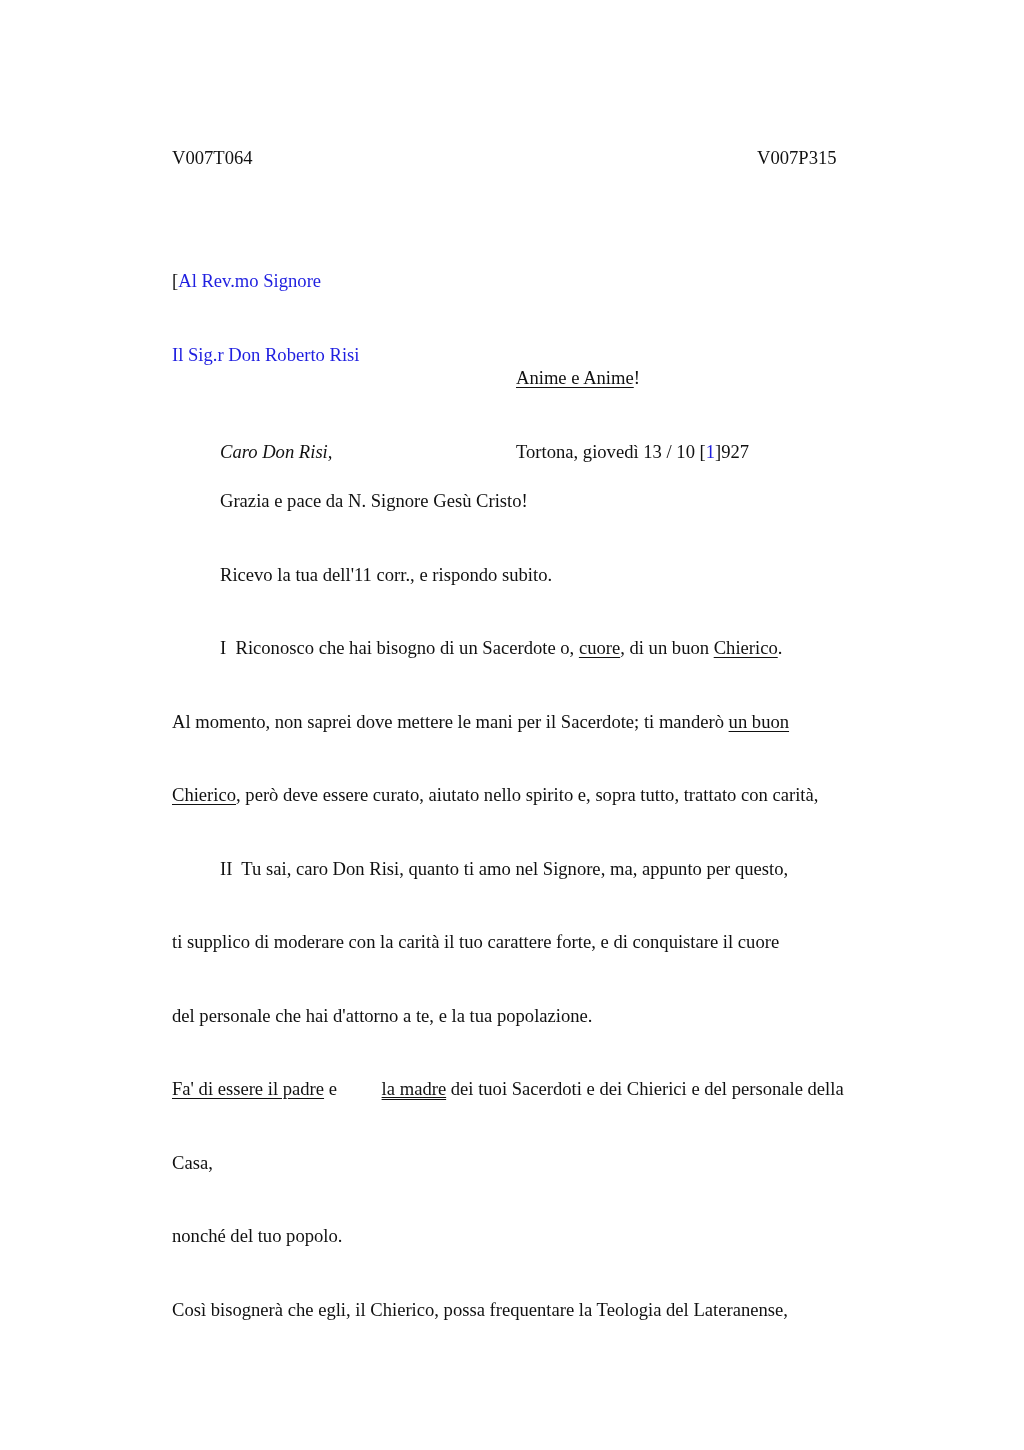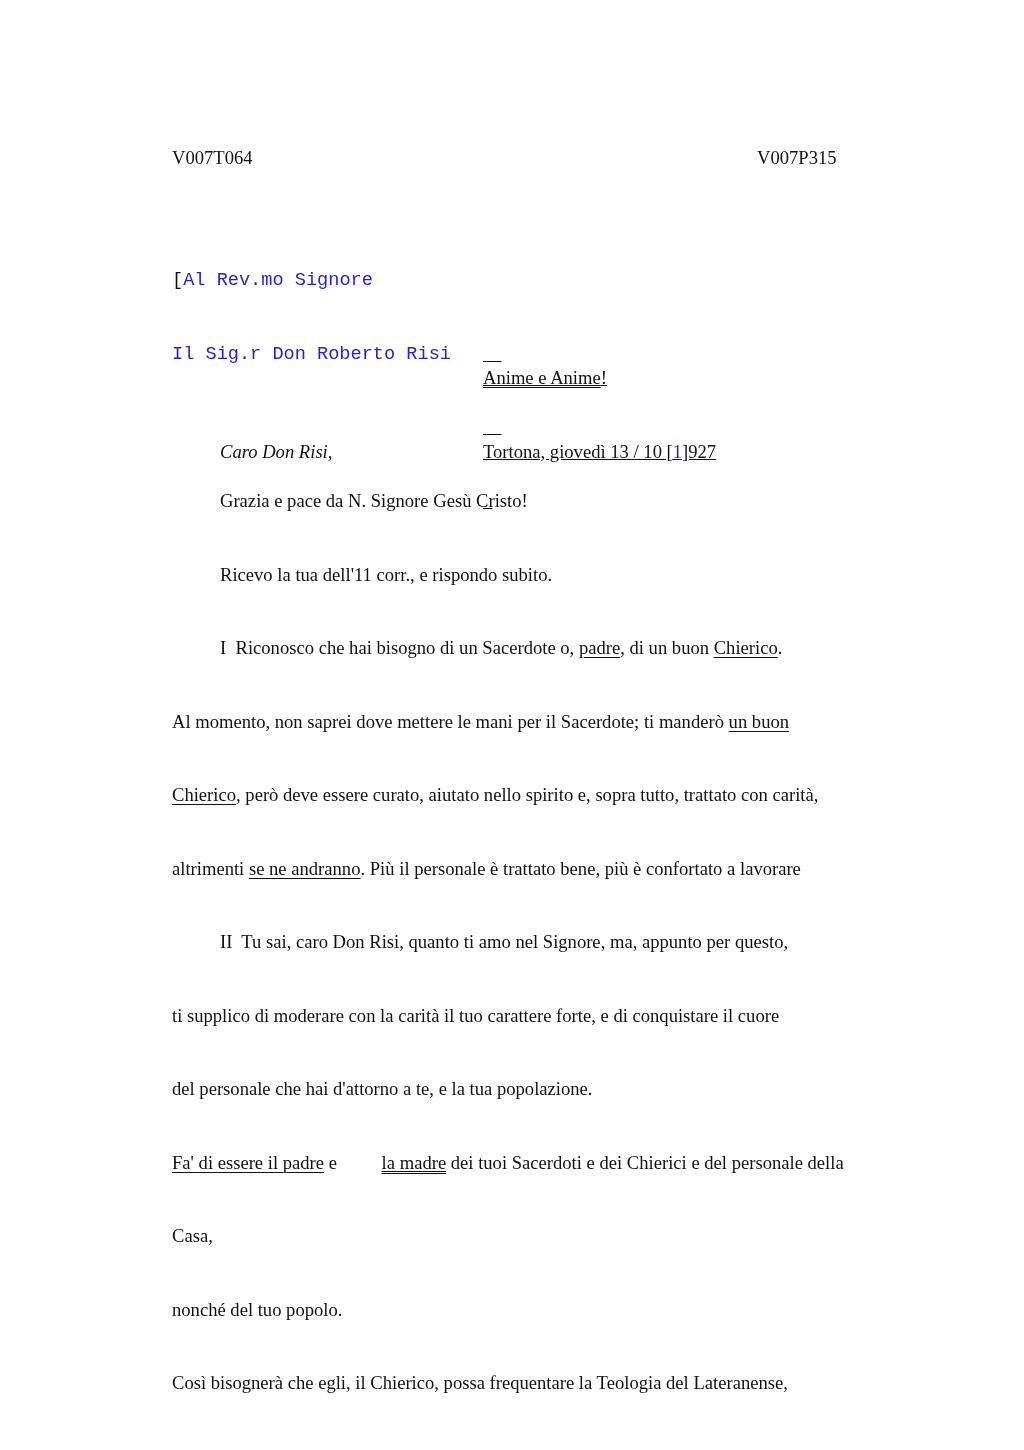--- a/index.html
+++ b/index.html
@@ -6,23 +6,23 @@
     body {
       width: 1024px; height: 1450px; position: relative; overflow: hidden;
       font-family: "Liberation Serif", "DejaVu Serif", serif;
       font-size: 18.6px; color: #111111;
     }
     .page { position: absolute; left: 0; top: 0; width: 940px; height: 1450px; }
     .hdr { position: absolute; top: 146px; line-height: 24px; }
     .hdr-left { left: 172px; }
     .hdr-right { left: 757px; }
     .block { position: absolute; left: 172px; line-height: 24.5px; white-space: pre; }
-    .addr { top: 220px; font-family: Liberation Mono, monospace; }
+    .addr { top: 220px; }
     .blue { color: #1f1fe0; }
-    .dateline { position: absolute; left: 483px; top: 317px; line-height: 24.5px; white-space: pre; text-decoration: underline; }
+    .dateline { position: absolute; left: 516px; top: 317px; line-height: 24.5px; white-space: pre; }
     .salut { top: 391px; font-style: italic; }
     .body { top: 440px; }
     .line { display: block; height: 24.5px; }
     .ind { padding-left: 48px; }
     .u { text-decoration: underline; text-decoration-thickness: 1px; text-underline-offset: 3px; }
     .uu { text-decoration: underline double; text-decoration-thickness: 1px; text-underline-offset: 2px; margin-left: 40px; }
   </style>
 </head>
 <body>
 
@@ -41,24 +41,23 @@
     <span class="line"><span>Tortona, giovedì 13 / 10 [</span><span class="blue">1</span><span>]927</span></span>
   </div>
 
   <div class="block salut">
     <span class="line ind">Caro Don Risi,</span>
   </div>
 
   <div class="block body">
     <span class="line ind">Grazia e pace da N. Signore Gesù Cristo!</span>
     <span class="line ind">Ricevo la tua dell'11 corr., e rispondo subito.</span>
-    <span class="line ind"><span>I  Riconosco che hai bisogno di un Sacerdote o, </span><span class="u">padre</span><span>, di un buon </span><span class="u">Chierico</span><span>.</span></span>
+    <span class="line ind"><span>I  Riconosco che hai bisogno di un Sacerdote o, </span><span class="u">cuore</span><span>, di un buon </span><span class="u">Chierico</span><span>.</span></span>
     <span class="line"><span>Al momento, non saprei dove mettere le mani per il Sacerdote; ti manderò </span><span class="u">un buon</span></span>
     <span class="line"><span class="u">Chierico</span><span>, però deve essere curato, aiutato nello spirito e, sopra tutto, trattato con carità,</span></span>
-    <span class="line"><span>altrimenti </span><span class="u">se ne andranno</span><span>. Più il personale è trattato bene, più è confortato a lavorare</span></span>
     <span class="line ind">II  Tu sai, caro Don Risi, quanto ti amo nel Signore, ma, appunto per questo,</span>
     <span class="line">ti supplico di moderare con la carità il tuo carattere forte, e di conquistare il cuore</span>
     <span class="line">del personale che hai d'attorno a te, e la tua popolazione.</span>
     <span class="line"><span class="u">Fa' di essere il padre</span><span> e </span><span class="uu">la madre</span><span> dei tuoi Sacerdoti e dei Chierici e del personale della</span></span>
     <span class="line">Casa,</span>
     <span class="line">nonché del tuo popolo.</span>
     <span class="line">Così bisognerà che egli, il Chierico, possa frequentare la Teologia del Lateranense,</span>
     
     
     

